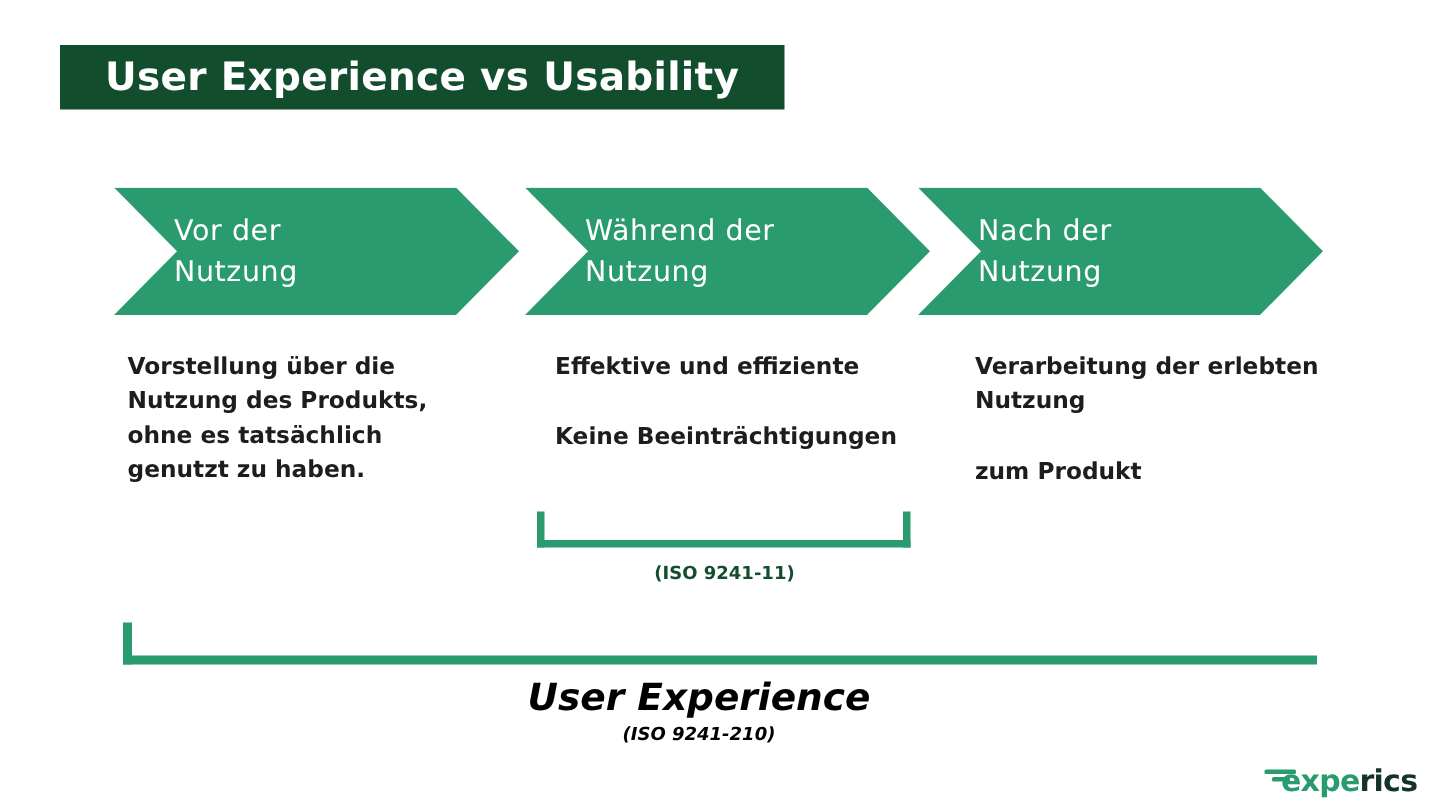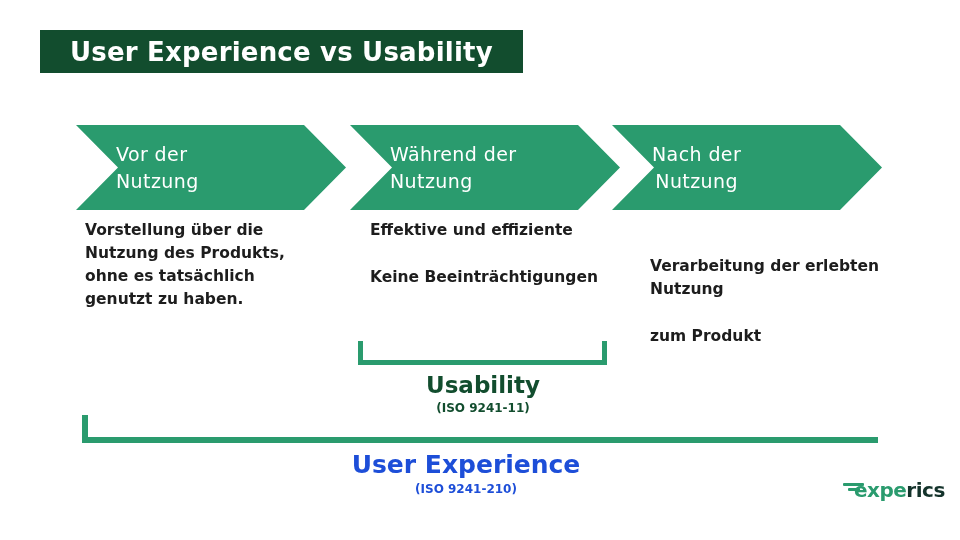--- a/index.html
+++ b/index.html
@@ -16,57 +16,57 @@
   }
   .title-bar .title-text { font-size:26px; font-weight:700; letter-spacing:0.2px; }
 
   
   .arrow {
     position:absolute; top:125px; width:270px; height:85px; background:#2a9b6e;
     clip-path: polygon(0 0, calc(100% - 42px) 0, 100% 50%, calc(100% - 42px) 100%, 0 100%, 42px 50%);
   }
   .arrow-1 { left:76px; }
   .arrow-2 { left:350px; }
-  .arrow-3 { left:612px;text-align:center; }
+  .arrow-3 { left:612px; }
   .arrow-label {
     position:absolute; left:40px; top:50%; transform:translateY(-50%);
     color:#ffffff; font-size:19px; line-height:27px; font-weight:400; letter-spacing:0.4px;
   }
 
   
-  .desc { position:absolute; top:219px; width:260px; color:#1d1d1d; }
+  .desc { position:absolute; top:233px; width:260px; color:#1d1d1d; }
   .desc-1 { left:85px; }
   .desc-2 { left:370px; }
-  .desc-3 { left:650px;margin-top:36px; }
+  .desc-3 { left:650px; }
   .desc .para { margin:0; }
   .desc .para + .para { margin-top:24px; }
   .desc .line { font-size:15.5px; line-height:23px; font-weight:700; white-space:nowrap; }
 
   
   .usability-bracket {
     position:absolute; left:358px; top:341px; width:249px; height:24px;
     border-left:5px solid #2a9b6e; border-right:5px solid #2a9b6e; border-bottom:5px solid #2a9b6e;
     box-sizing:border-box;
   }
   .usability-label-wrap { position:absolute; left:333px; top:372px; width:300px; text-align:center; color:#124d2e; }
   .bracket-title { font-size:23px; font-weight:700; line-height:26px; }
   .bracket-iso { font-size:12px; font-weight:700; line-height:14px; margin-top:3px; }
 
   
   .ux-bracket {
     position:absolute; left:82px; top:415px; width:796px; height:28px;
     border-left:6px solid #2a9b6e; border-bottom:6px solid #2a9b6e;
     box-sizing:border-box;
   }
-  .ux-label-wrap { position:absolute; left:0; top:451px; width:932px; text-align:center; color:#1d4ed8; }
+  .ux-label-wrap { position:absolute; left:0; top:451px; width:932px; text-align:center; color:#000000;font-style:italic; }
   .ux-title { font-size:25px; font-weight:700; line-height:28px; }
   .ux-iso { font-size:12px; font-weight:700; line-height:14px; margin-top:3px; }
 
   
-  .logo { position:absolute; left:841px; top:476px; width:105px; height:30px; }
+  .logo { position:absolute; left:841px; top:506px; width:105px; height:30px; }
   .logo-dash { position:absolute; background:#2a9b6e; height:3px; border-radius:1px; }
   .logo-dash-1 { left:2px; top:7px; width:21px; }
   .logo-dash-2 { left:7px; top:12px; width:12px; }
   .logo-text {
     position:absolute; left:13px; top:2px;
     font-size:20px; font-weight:700; letter-spacing:-0.5px; white-space:nowrap;
   }
   .logo-green { color:#2a9b6e; }
   .logo-dark { color:#14332b; }
 </style>
@@ -121,21 +121,20 @@
       <div class="line">Verarbeitung der erlebten</div>
       <div class="line">Nutzung</div>
     </div>
     <div class="para">
       <div class="line">zum Produkt</div>
     </div>
   </div>
 
   <div class="usability-bracket"></div>
   <div class="usability-label-wrap">
-    <div class="bracket-title">Usability</div>
     <div class="bracket-iso">(ISO 9241-11)</div>
   </div>
 
   <div class="ux-bracket"></div>
   <div class="ux-label-wrap">
     <div class="ux-title">User Experience</div>
     <div class="ux-iso">(ISO 9241-210)</div>
   </div>
 
   <div class="logo">

